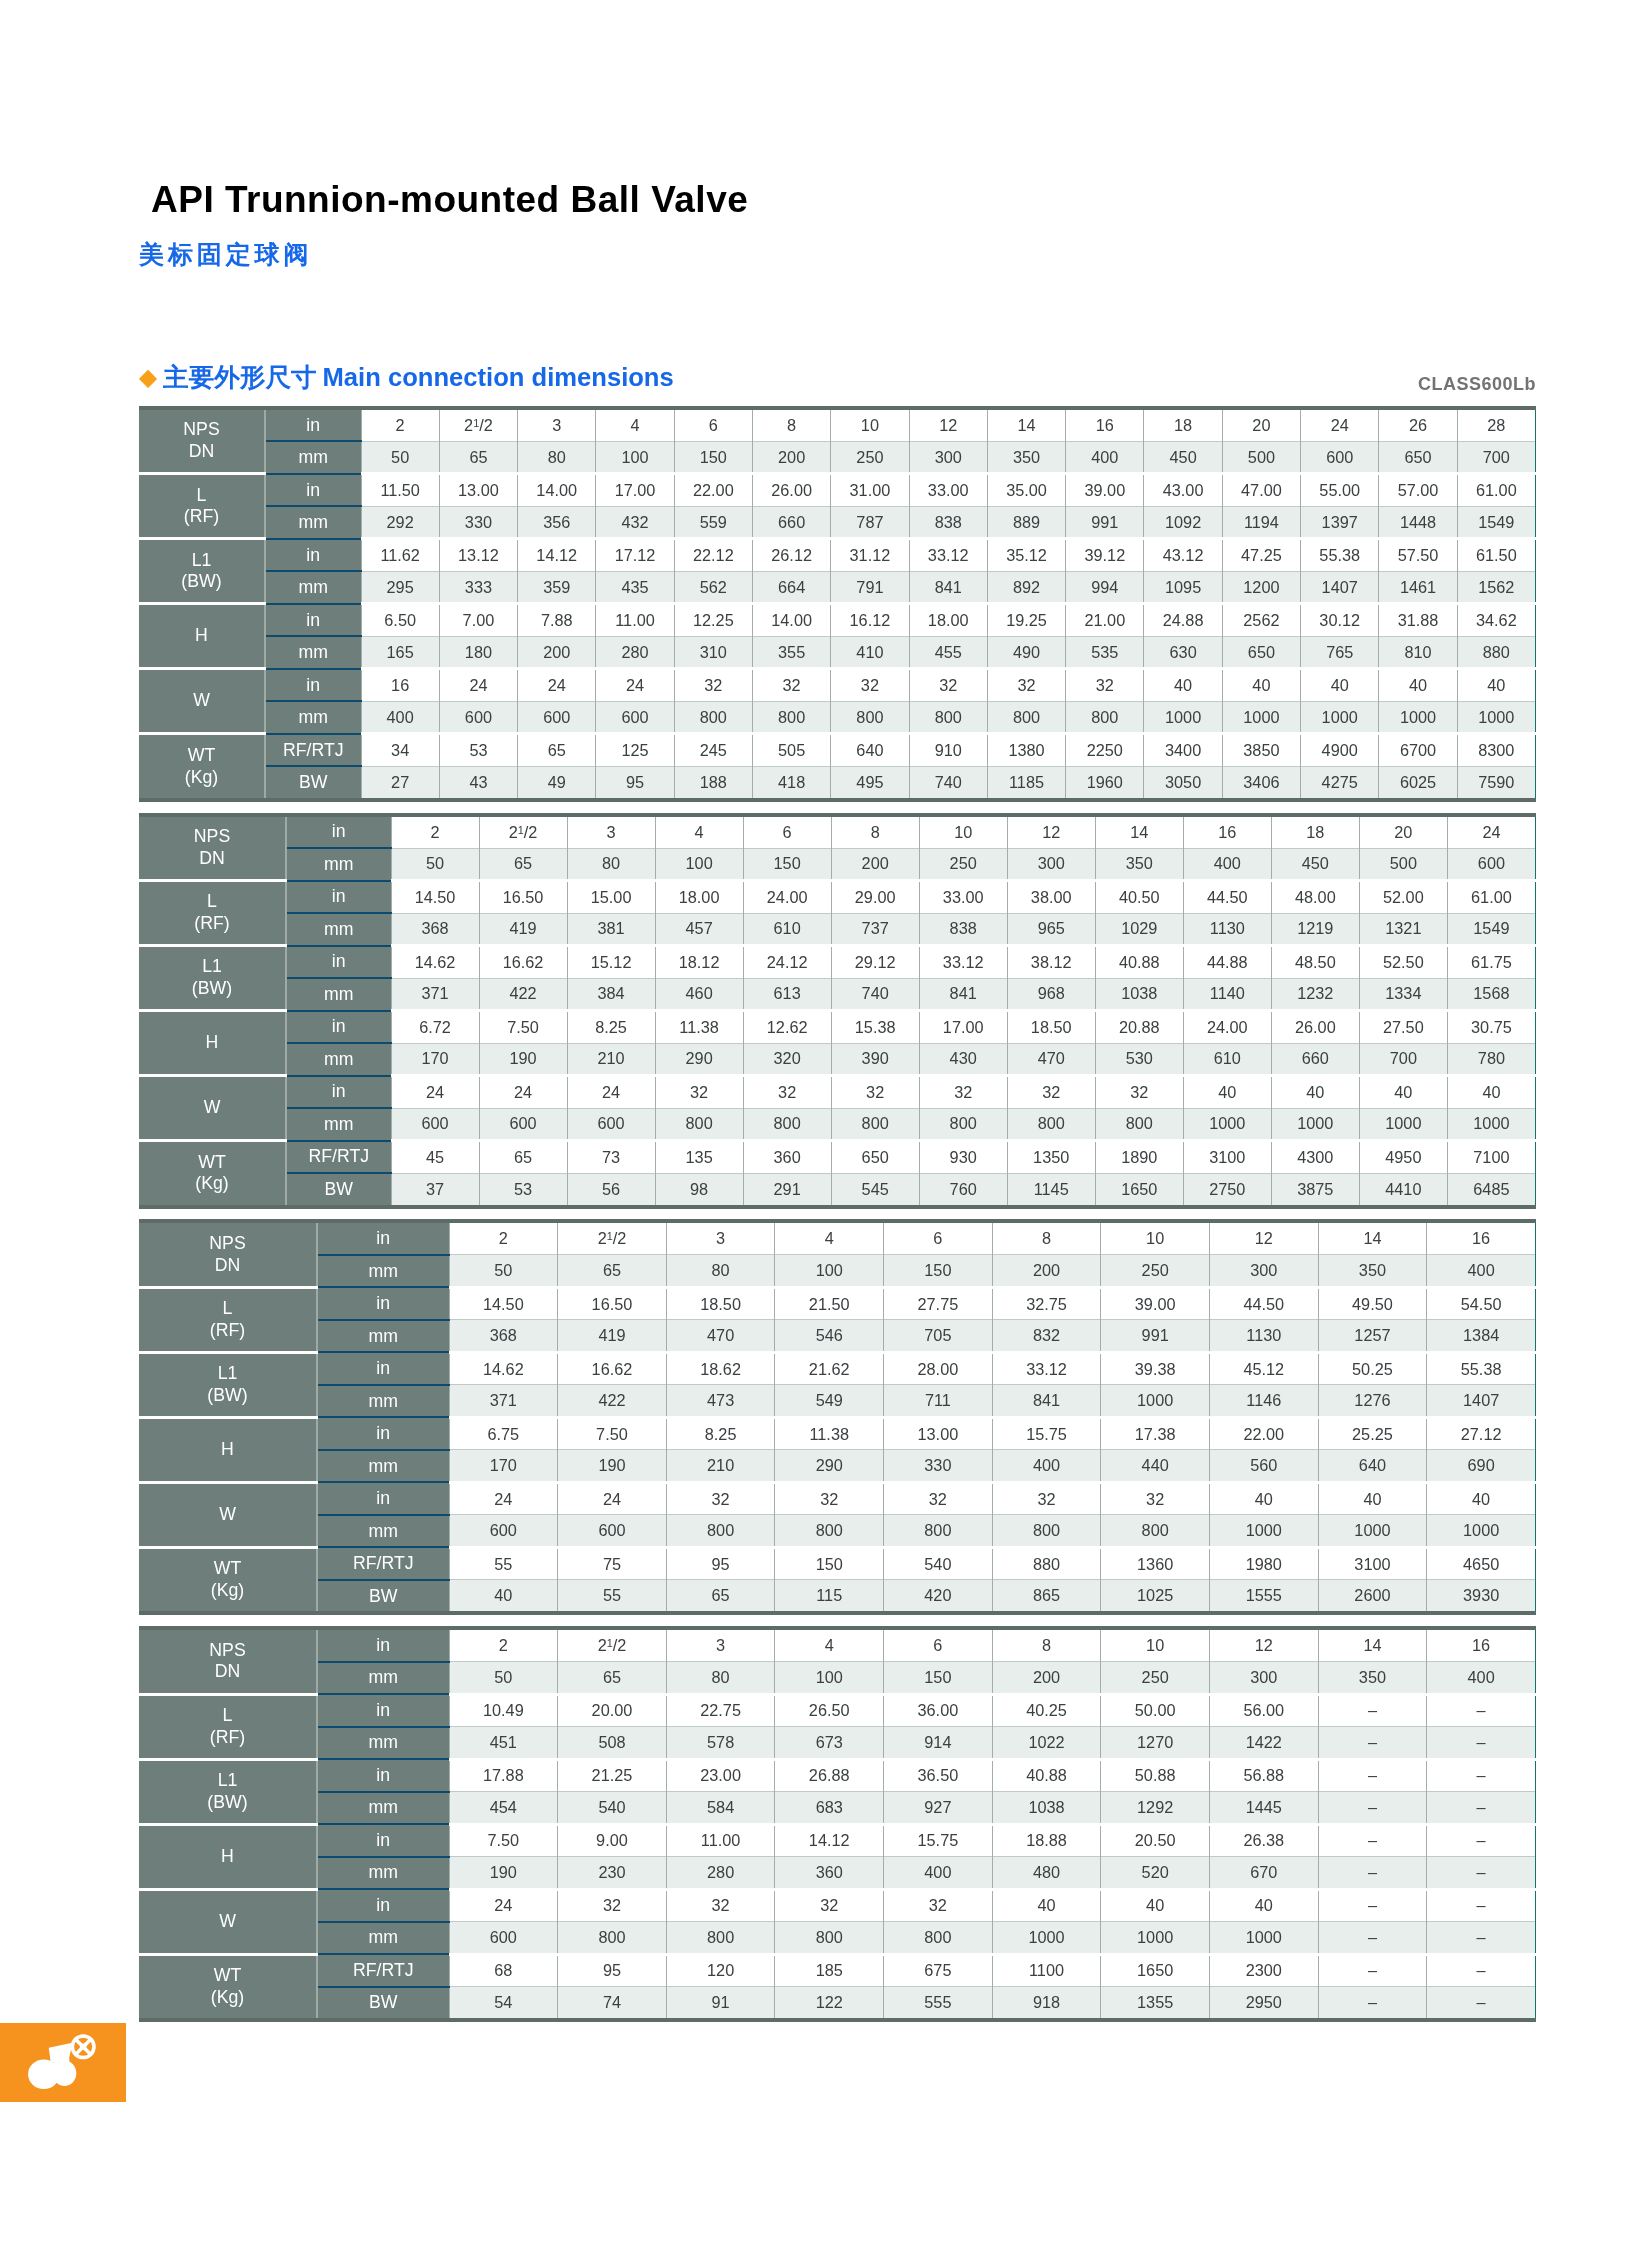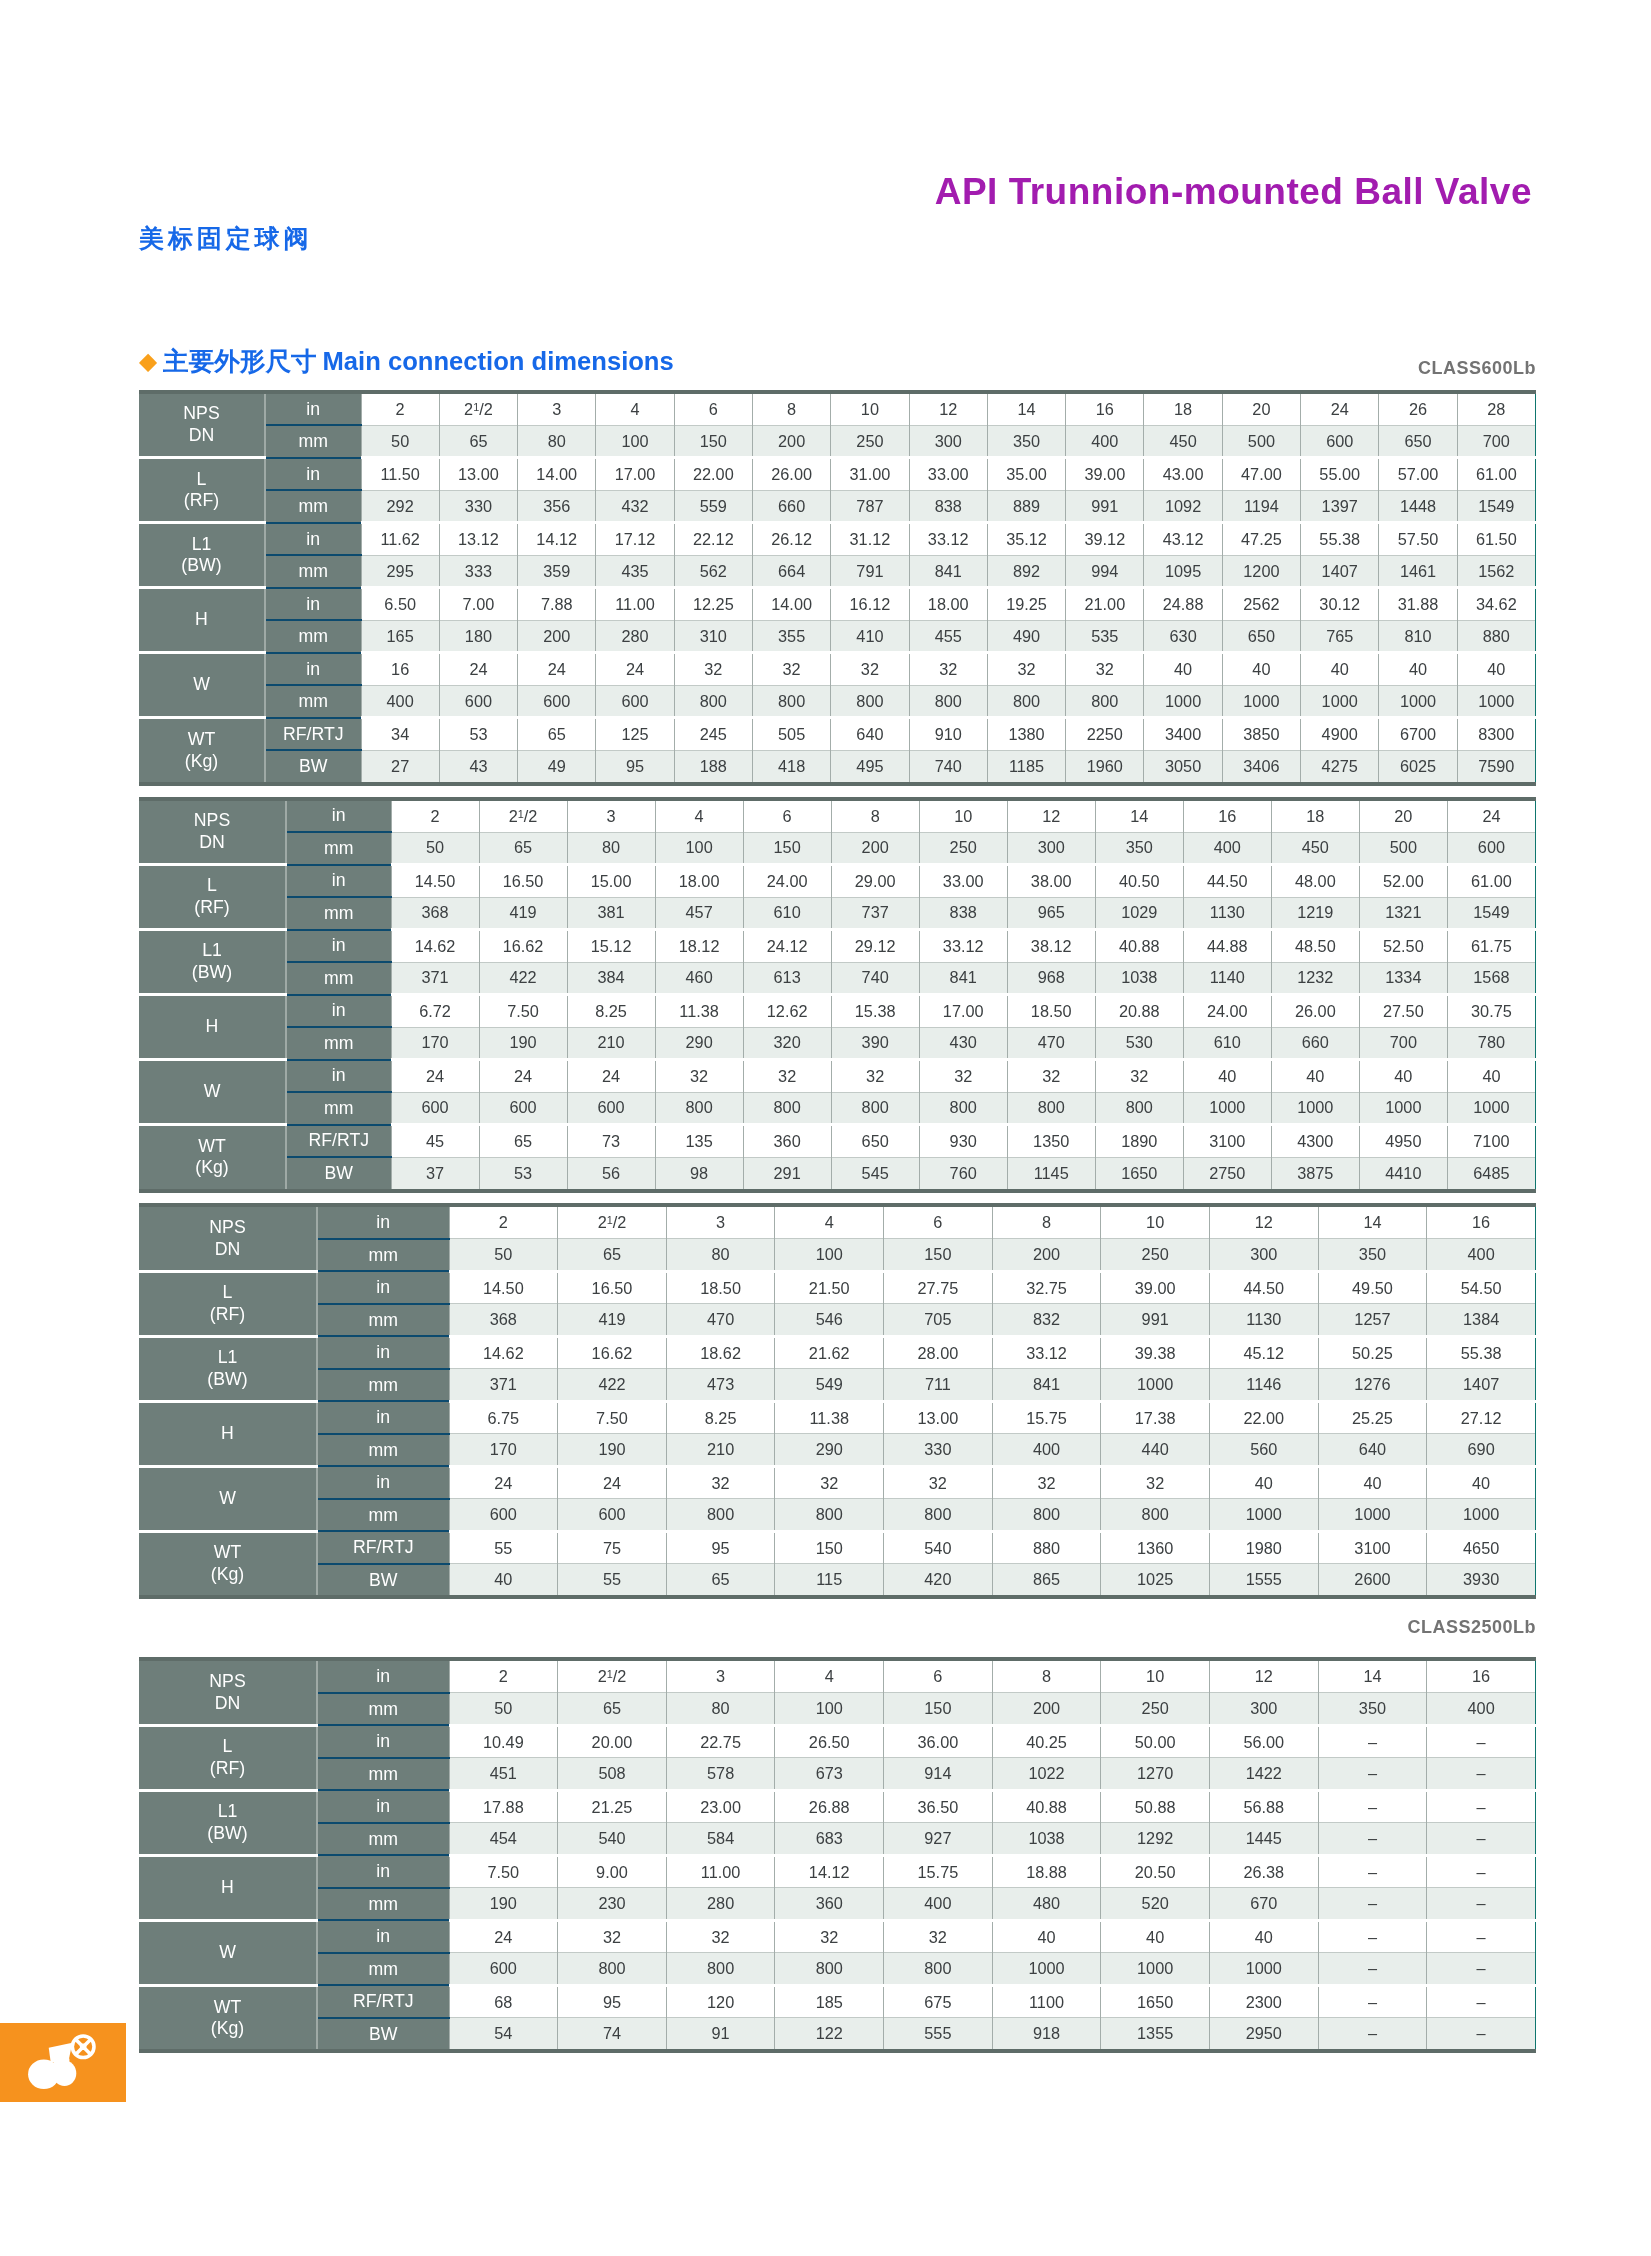--- a/index.html
+++ b/index.html
@@ -1,20 +1,20 @@
 <!DOCTYPE html>
 <html><head>
 <meta charset="utf-8">
 <style>
   html,body{margin:0;padding:0;background:#ffffff;}
   .page{position:relative;width:1652px;height:2257px;background:#ffffff;overflow:hidden;
         font-family:"Liberation Sans","DejaVu Sans",sans-serif;}
   .content{position:absolute;left:139px;top:0;width:1397px;}
   .spacer-top{height:165px;}
-  h1.title{margin:4px;font-size:37px;line-height:45px;font-weight:bold;color:#a21caf;letter-spacing:0.5px;text-align:right;}
+  h1.title{margin:12px;font-size:37px;line-height:45px;font-weight:bold;color:#000000;letter-spacing:0.5px;}
   .subtitle{margin-top:3.9px;font-size:25px;line-height:41px;font-weight:600;color:#1668E8;letter-spacing:3.9px;}
   .section-row{margin-top:85px;display:flex;justify-content:space-between;align-items:flex-end;height:35px;}
   .section-heading{font-size:25.6px;font-weight:bold;color:#1668E8;display:flex;align-items:center;gap:5.9px;}
   .diamond{color:#F9A01B;font-size:23.6px;line-height:23.6px;}
   .class-label{font-size:18px;font-weight:bold;color:#737373;letter-spacing:0.5px;}
   .class-row{margin-top:17.7px;height:29.6px;text-align:right;}
   .table-host{margin-top:10.8px;}
   table.dim-table{width:1397px;table-layout:fixed;border-collapse:collapse;
         border-top:4.9px solid #5E6C68;border-bottom:4.9px solid #5E6C68;padding-left:21px;}
   table.dim-table th,table.dim-table td{height:30.5px;padding:0;text-align:center;vertical-align:middle;}
@@ -696,23 +696,20 @@
               <td>865</td>
               <td>1025</td>
               <td>1555</td>
               <td>2600</td>
               <td>3930</td>
             </tr>
           </tbody>
         </table>
       </div>
 
-    <div class="class-row">
-      <span class="class-label">CLASS2500Lb</span>
-    </div>
     <div class="table-host">
         <table class="dim-table">
           <colgroup>
             <col style="width: 178px;">
             <col style="width: 132px;">
             <col>
             <col>
             <col>
             <col>
             <col>

